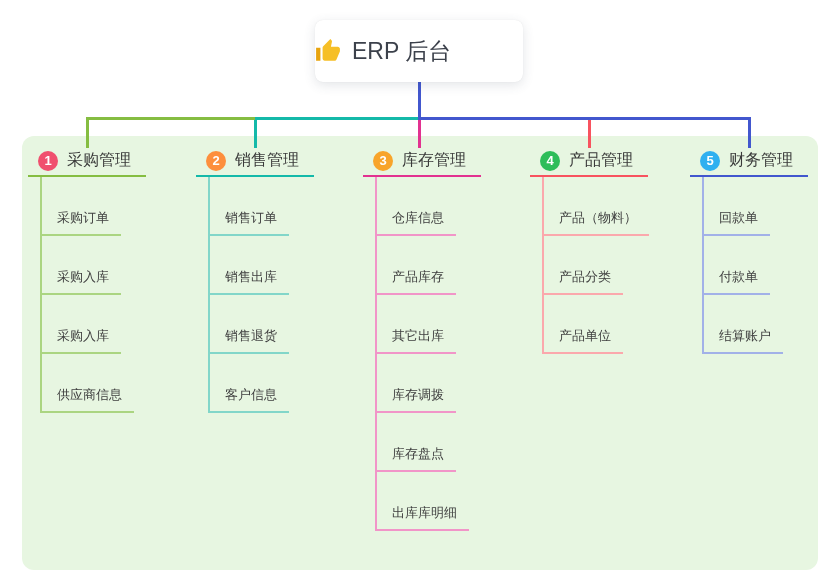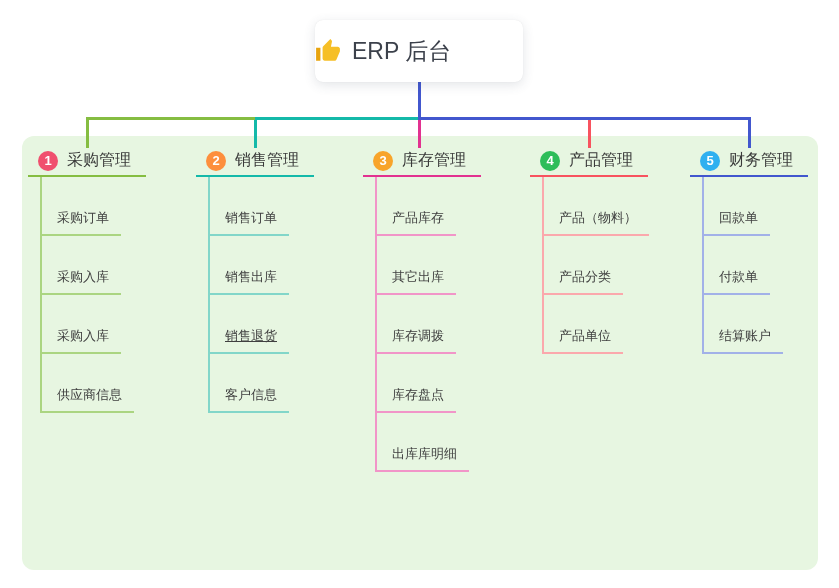--- a/index.html
+++ b/index.html
@@ -95,33 +95,36 @@
         <span class="branch-label">销售管理</span>
       </div>
       <div class="children" style="border-left-color: rgb(130, 214, 201);">
         <div class="child-row">
           <span class="child-label" style="border-bottom-color: rgb(130, 214, 201);">销售订单</span>
         </div>
         <div class="child-row">
           <span class="child-label" style="border-bottom-color: rgb(130, 214, 201);">销售出库</span>
         </div>
         <div class="child-row">
-          <span class="child-label" style="border-bottom-color: rgb(130, 214, 201); text-decoration: underline;">销售退货</span>
+          <span class="child-label" style="border-bottom-color: rgb(130, 214, 201);">销售退货</span>
         </div>
         <div class="child-row">
           <span class="child-label" style="border-bottom-color: rgb(130, 214, 201);">客户信息</span>
         </div>
       </div>
     </div>
     <div class="branch" style="left: 363px; top: 146px;">
       <div class="branch-title" style="border-bottom-color: rgb(226, 50, 144);">
         <span class="badge" style="background: rgb(248, 164, 42);">3</span>
         <span class="branch-label">库存管理</span>
       </div>
       <div class="children" style="border-left-color: rgb(241, 149, 200);">
+        <div class="child-row">
+          <span class="child-label" style="border-bottom-color: rgb(241, 149, 200);">仓库信息</span>
+        </div>
         <div class="child-row">
           <span class="child-label" style="border-bottom-color: rgb(241, 149, 200);">产品库存</span>
         </div>
         <div class="child-row">
           <span class="child-label" style="border-bottom-color: rgb(241, 149, 200);">其它出库</span>
         </div>
         <div class="child-row">
           <span class="child-label" style="border-bottom-color: rgb(241, 149, 200);">库存调拨</span>
         </div>
         <div class="child-row">

